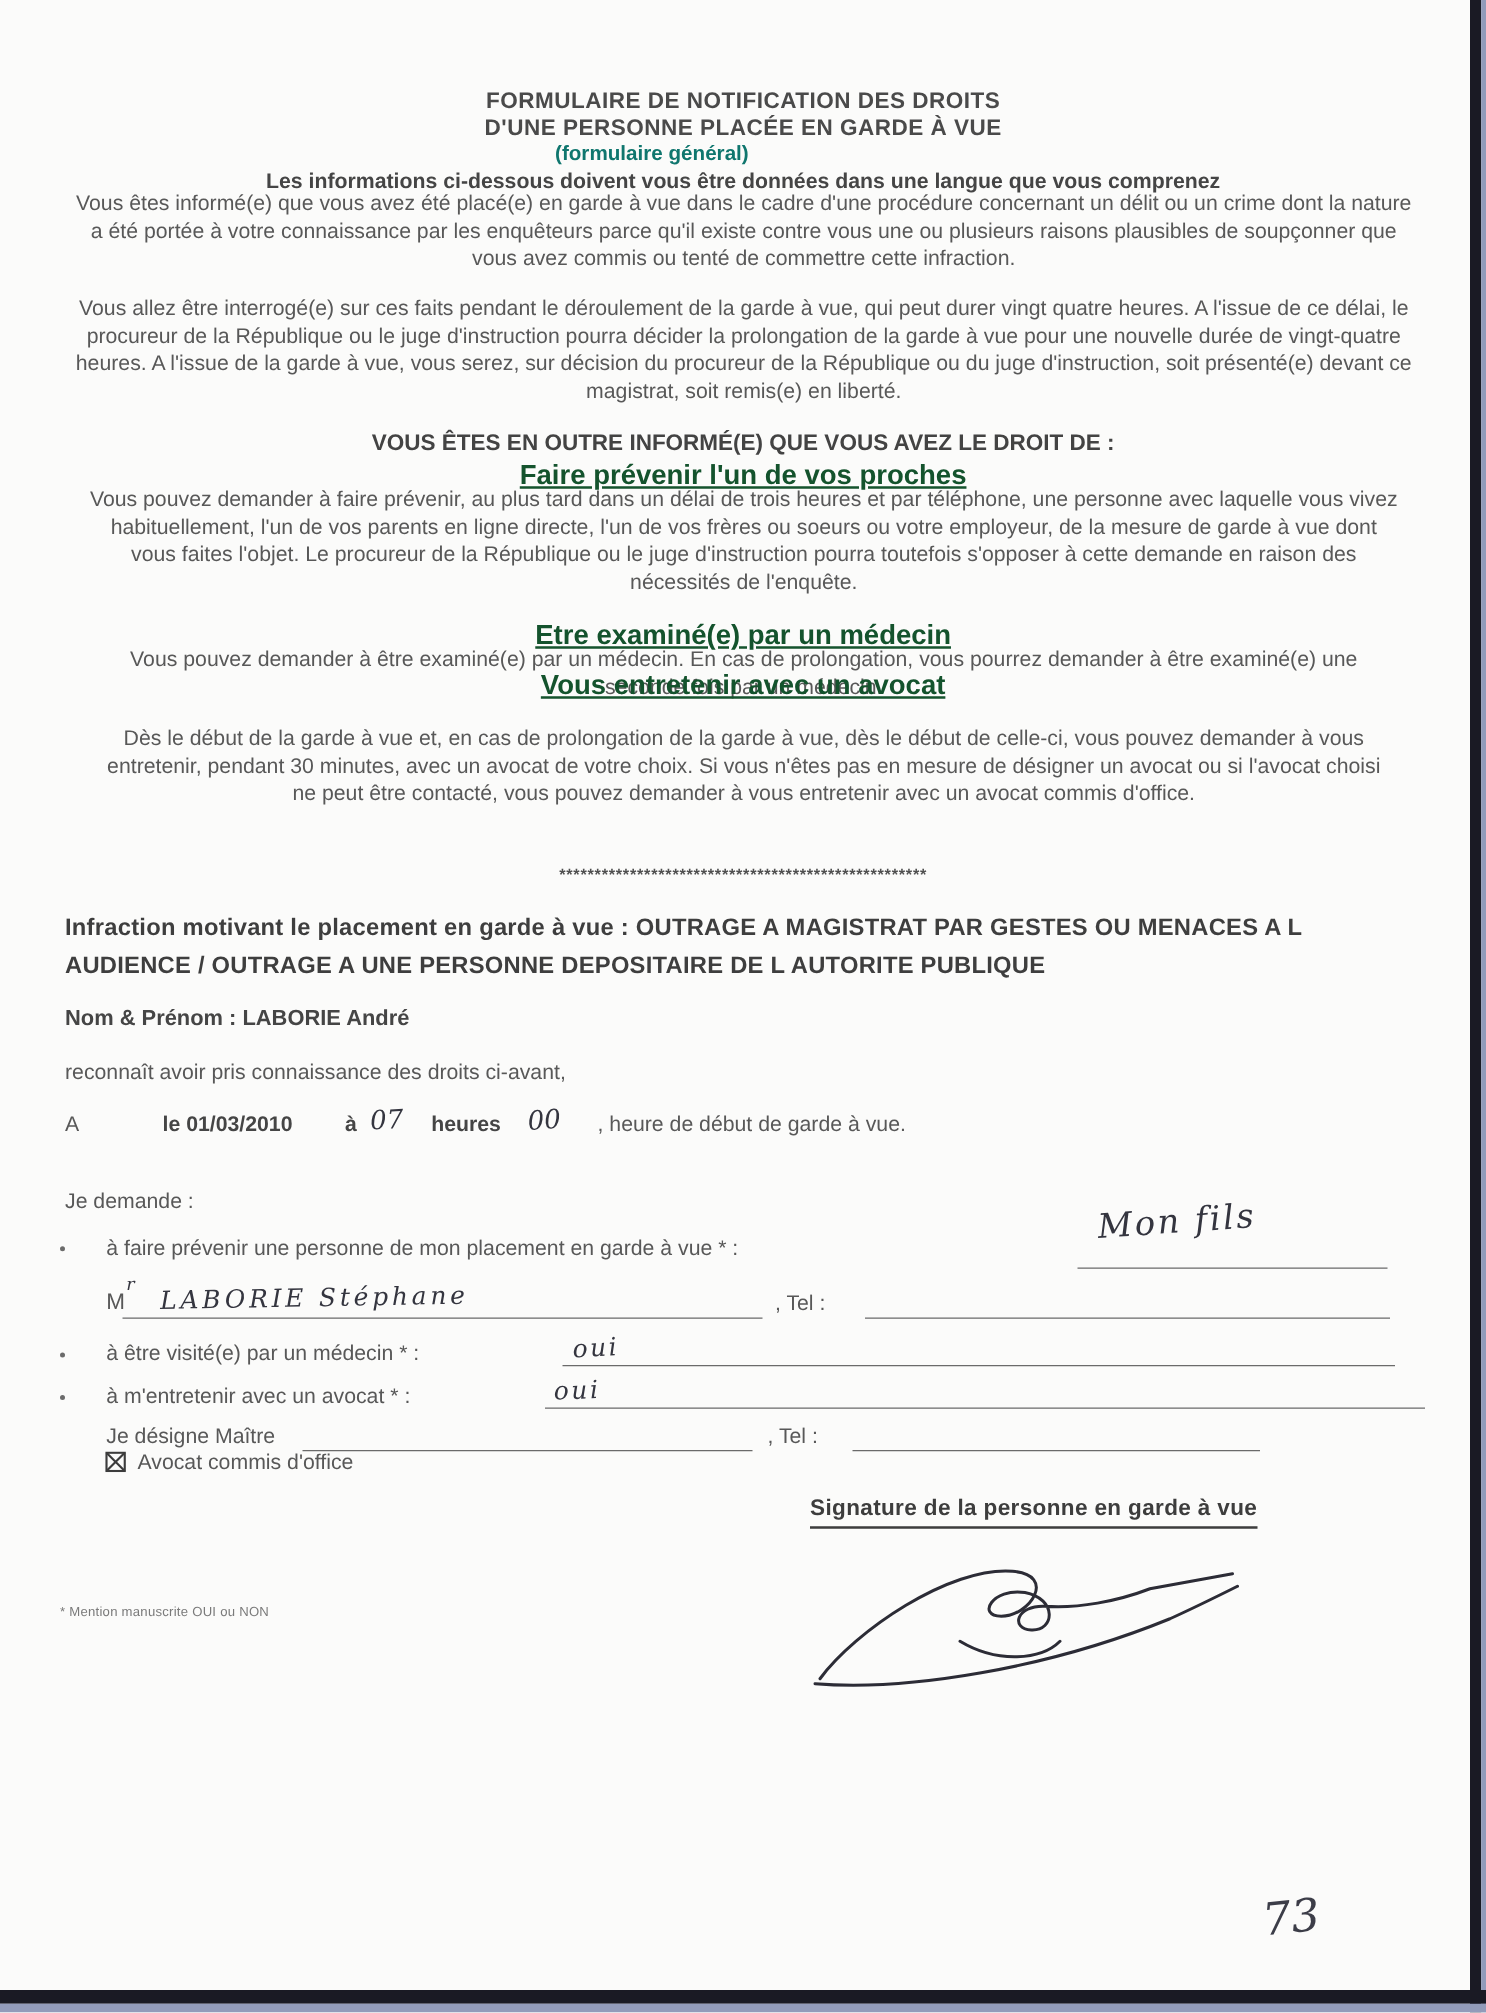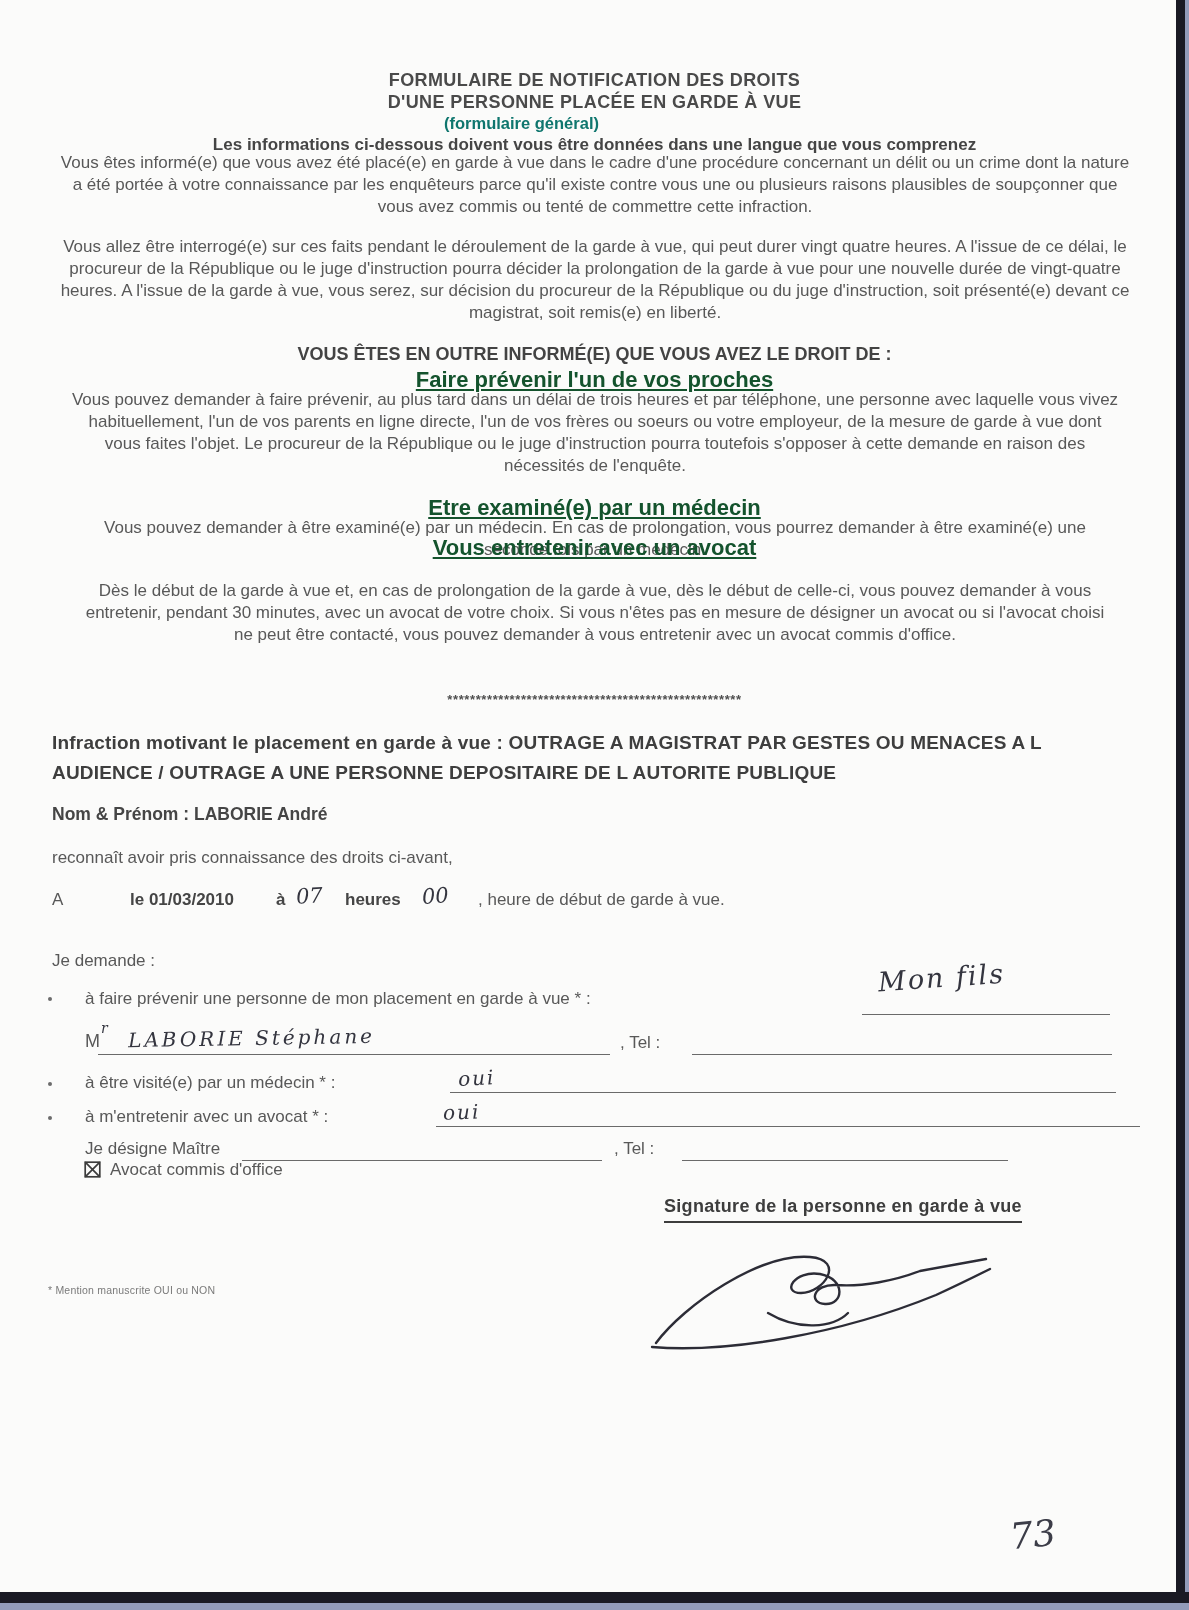--- a/index.html
+++ b/index.html
@@ -93,21 +93,21 @@
 <div class="abs uline" style="left:682px;top:1160px;width:326px;"></div>
 
 <span class="abs" style="left:84px;top:1161px;width:17px;height:17px;">
   <svg width="17" height="17" viewBox="0 0 17 17">
     <rect x="1.2" y="1.2" width="14.6" height="14.6" fill="none" stroke="#3c3c3c" stroke-width="1.7"></rect>
     <path d="M1.2 1.2 L15.8 15.8 M15.8 1.2 L1.2 15.8" stroke="#3c3c3c" stroke-width="1.7"></path>
   </svg>
 </span>
 <span class="abs print" style="left:110px;top:1159px;">Avocat commis d'office</span>
 
-<div class="abs sigline" style="left:664px;top:1196px;">Signature de la personne en garde à vue</div>
+<div class="abs sigline" style="left:648px;top:1196px;">Signature de la personne en garde à vue</div>
 
 <div class="abs" style="left:648px;top:1243px;width:345px;height:110px;">
   <svg width="345" height="110" viewBox="0 0 345 110">
     <g fill="none" stroke="#2c2c36" stroke-width="2.4" stroke-linecap="round">
       <path d="M8,100 C36,62 112,10 162,14 C198,17 176,50 153,50 C133,50 146,27 172,31 C198,36 196,62 177,61 C160,60 165,41 188,42 C214,44 246,38 272,28 L338,16"></path>
       <path d="M4,104 C78,110 190,92 288,52 C310,42 326,34 342,26"></path>
       <path d="M120,70 C150,88 185,85 200,70"></path>
     </g>
   </svg>
 </div>

